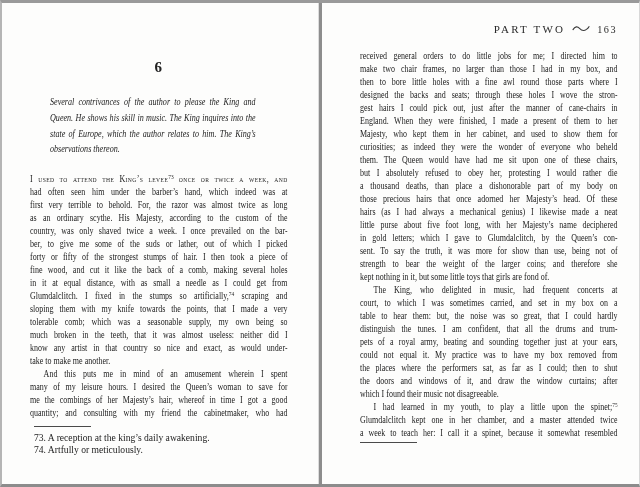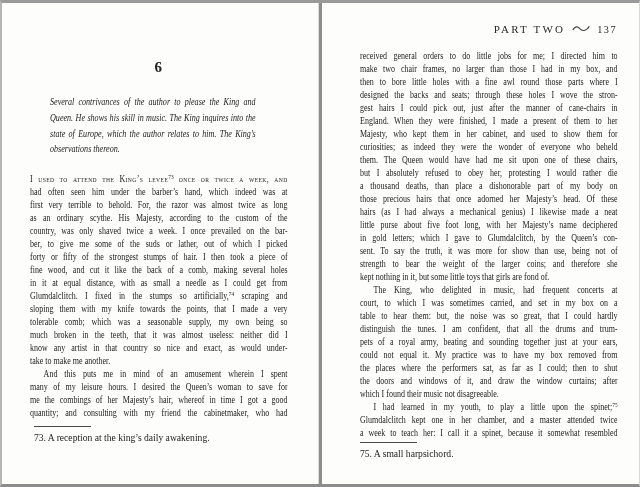--- a/index.html
+++ b/index.html
@@ -77,35 +77,36 @@
         <div class="line in"><span>And this puts me in mind of an amusement wherein I spent</span></div>
         <div class="line"><span>many of my leisure hours. I desired the Queen’s woman to save for</span></div>
         <div class="line"><span>me the combings of her Majesty’s hair, whereof in time I got a good</span></div>
         <div class="line"><span>quantity; and consulting with my friend the cabinetmaker, who had</span></div>
       </div>
 
     <div class="footnotes fn-left">
       <div class="fn-rule"></div>
       <div>
           <div class="line nj"><span>73. A reception at the king’s daily awakening.</span></div>
+          <div class="line nj"><span>74. Artfully or meticulously.</span></div>
         </div>
     </div>
   </div>
 
   <div class="spine"></div>
 
   <div class="page page-right">
     <div class="page-header">
       <span class="part-label">PART TWO</span>
       <span class="ornament">
         <svg width="18" height="8" viewBox="0 0 18 8">
           <path d="M1 4.6 C3 1.2, 5.5 1.2, 7.5 3.4 C9.5 5.6, 12 6.2, 14.5 4.4 C15.8 3.4, 16.8 2.4, 17 1.6" fill="none" stroke="#3a3a3a" stroke-width="1.1" stroke-linecap="round"></path>
         </svg>
       </span>
-      <span class="page-number">137</span>
+      <span class="page-number">163</span>
     </div>
 
     <div class="textcol body-right">
         <div class="line"><span>received general orders to do little jobs for me; I directed him to</span></div>
         <div class="line"><span>make two chair frames, no larger than those I had in my box, and</span></div>
         <div class="line"><span>then to bore little holes with a fine awl round those parts where I</span></div>
         <div class="line"><span>designed the backs and seats; through these holes I wove the stron-</span></div>
         <div class="line"><span>gest hairs I could pick out, just after the manner of cane-chairs in</span></div>
         <div class="line"><span>England. When they were finished, I made a present of them to her</span></div>
         <div class="line"><span>Majesty, who kept them in her cabinet, and used to show them for</span></div>
@@ -129,18 +130,15 @@
         <div class="line"><span>the places where the performers sat, as far as I could; then to shut</span></div>
         <div class="line"><span>the doors and windows of it, and draw the window curtains; after</span></div>
         <div class="line nj"><span>which I found their music not disagreeable.</span></div>
         <div class="line in"><span>I had learned in my youth, to play a little upon the spinet;</span><span class="sup">75</span></div>
         <div class="line"><span>Glumdalclitch kept one in her chamber, and a master attended twice</span></div>
         <div class="line"><span>a week to teach her: I call it a spinet, because it somewhat resembled</span></div>
       </div>
 
     <div class="footnotes fn-right">
       <div class="fn-rule"></div>
-      <div>
-          <div class="line nj"><span>75. A small harpsichord.</span></div>
-        </div>
     </div>
   </div>
 </div>
 
 </body></html>

